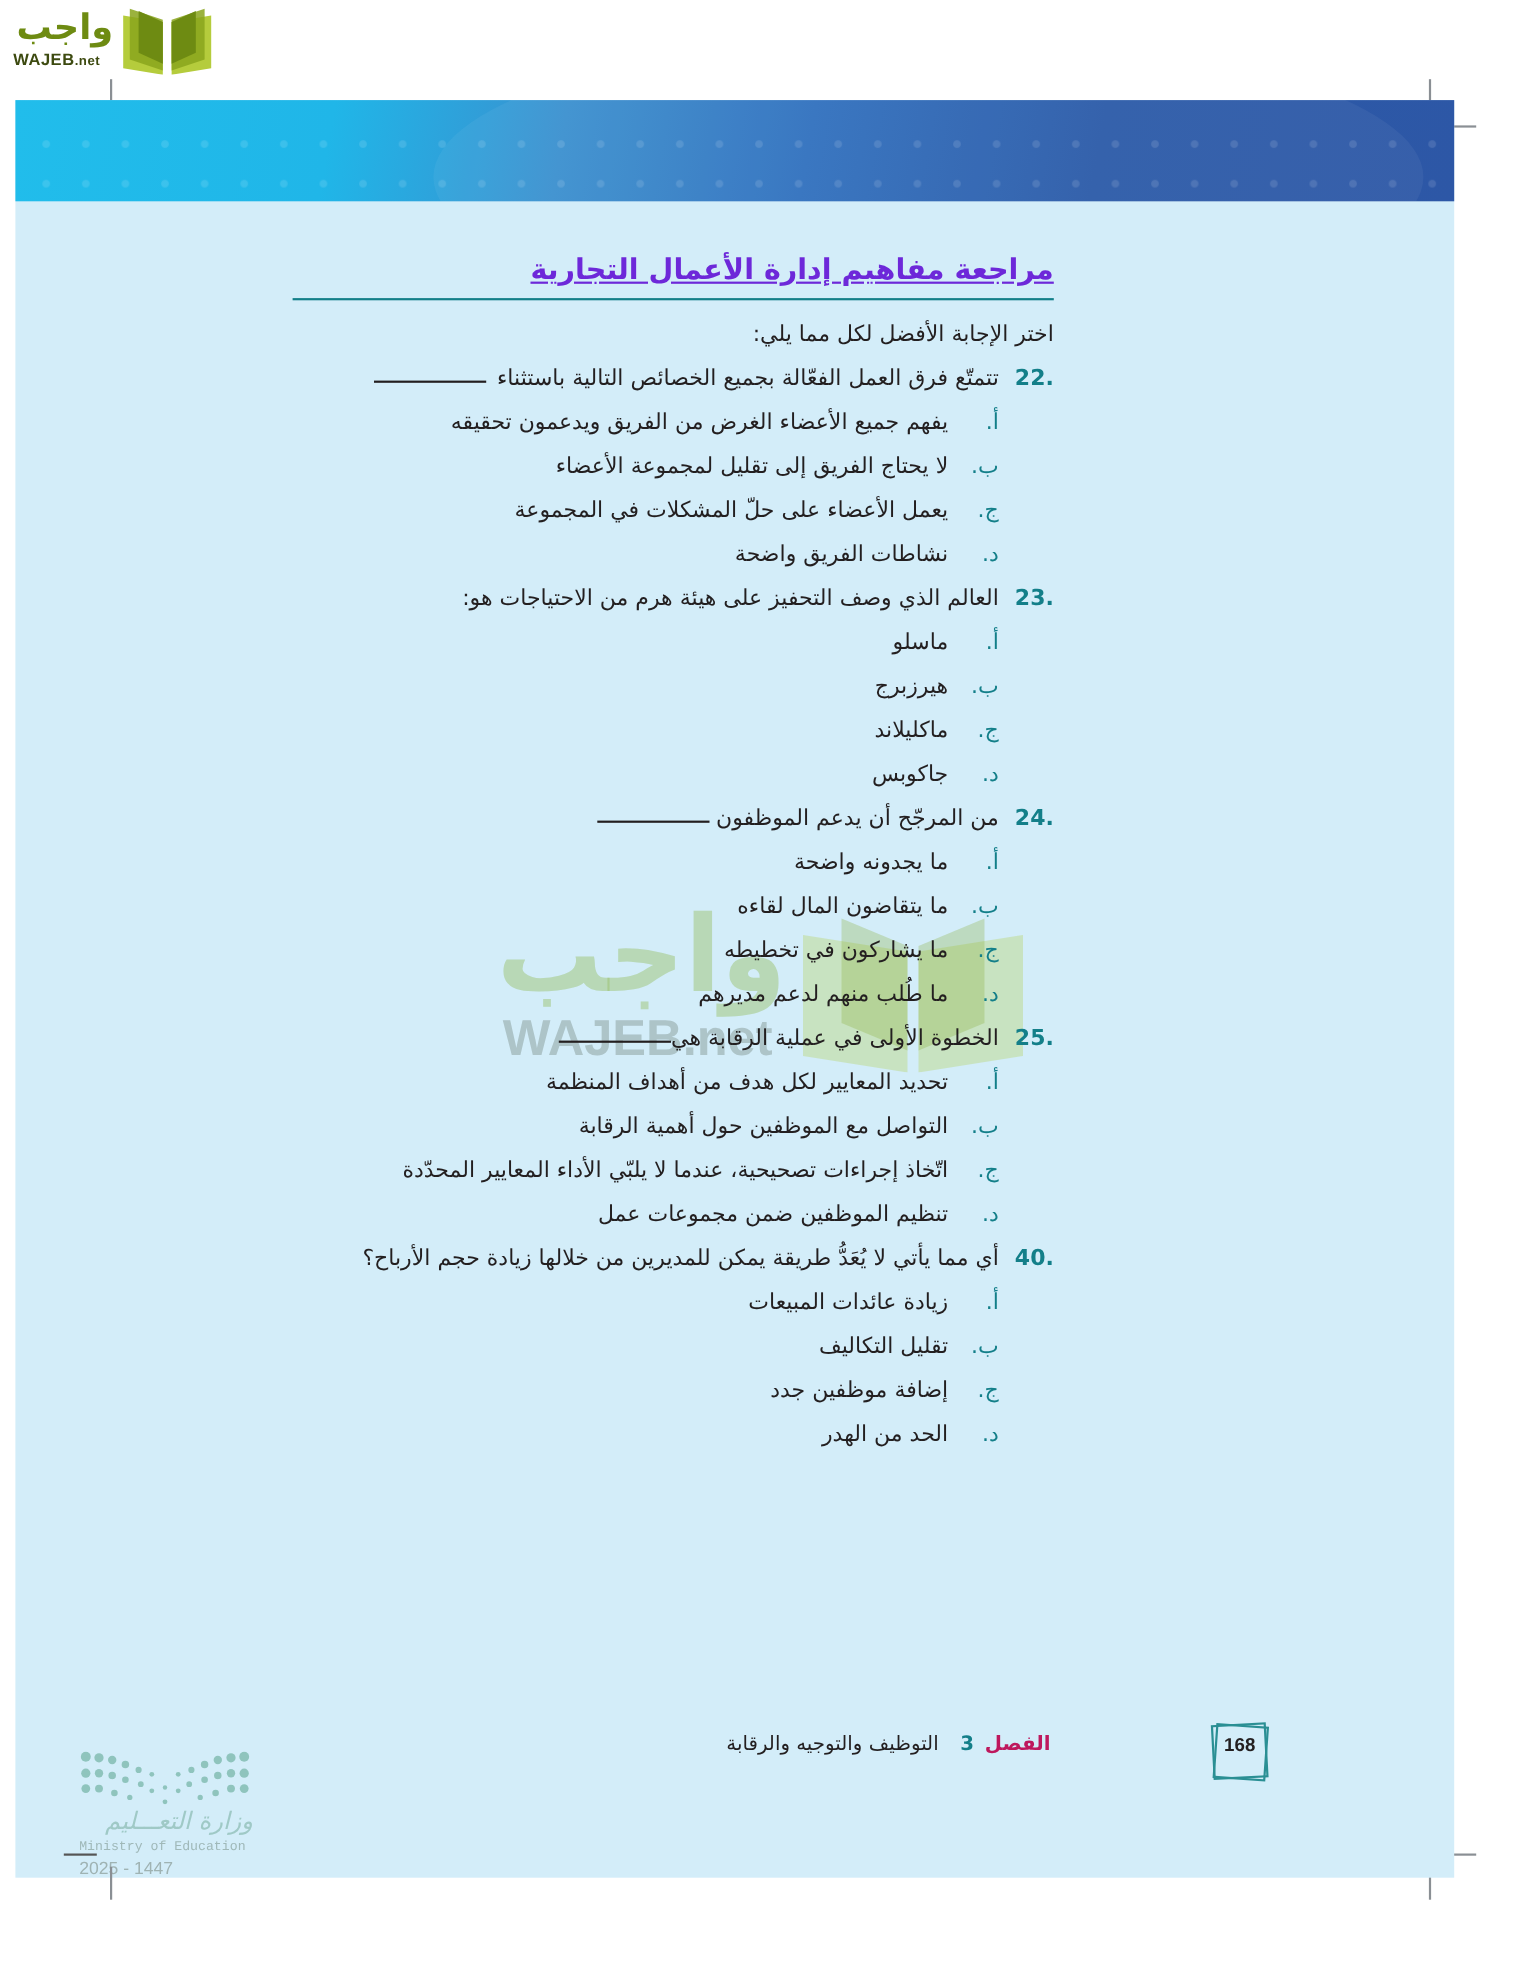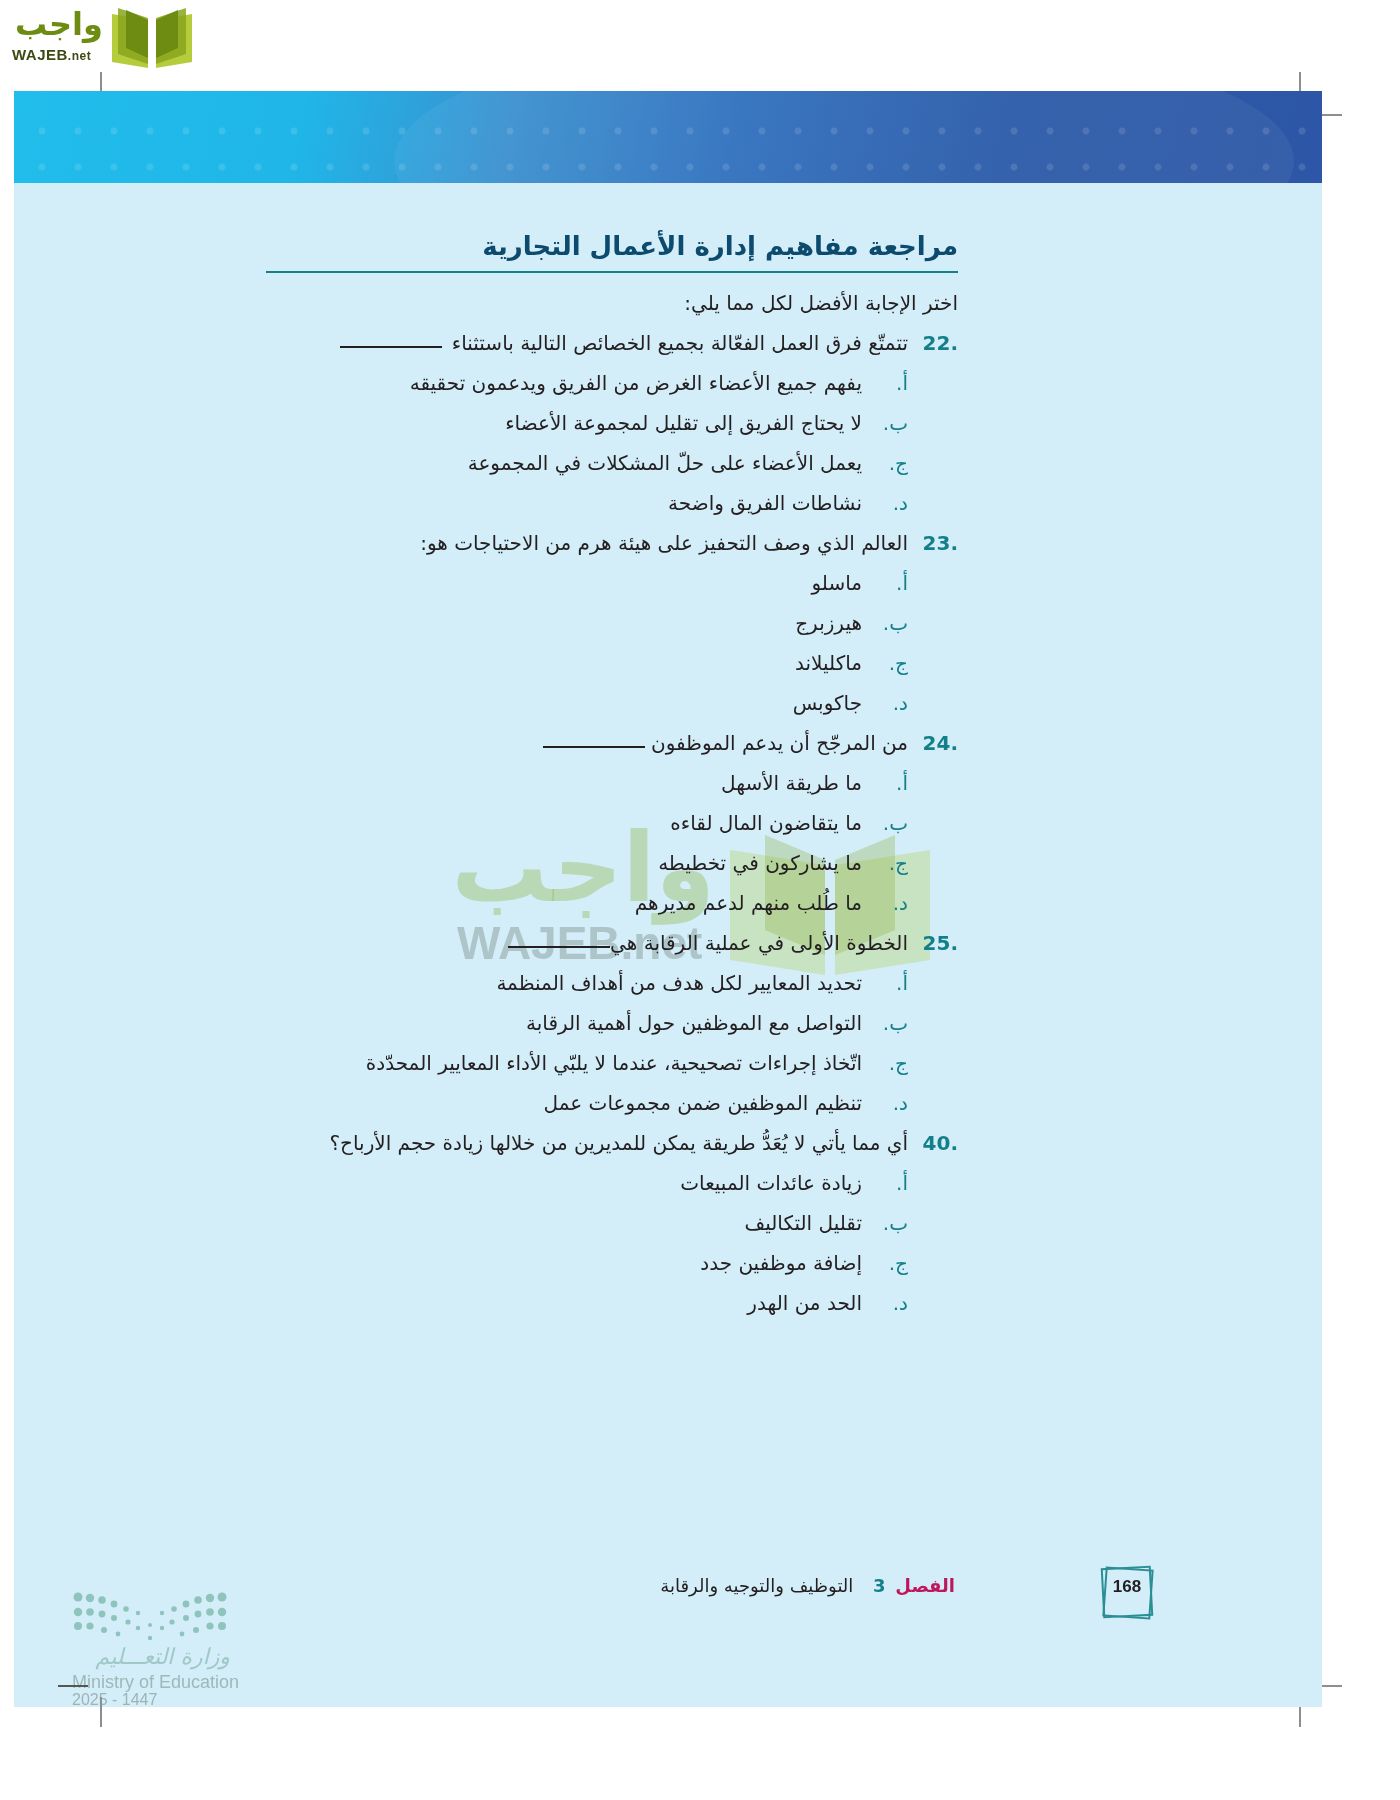--- a/index.html
+++ b/index.html
@@ -23,22 +23,22 @@
     .banner::before {
       content: ""; position: absolute; left: 380px; top: -60px; width: 900px; height: 260px;
       border-radius: 50%; background: rgba(255,255,255,0.05);
     }
     .banner-dots { position: absolute; left: 10px; top: 22px; right: 0; height: 60px;
       background-image: radial-gradient(circle, rgba(255,255,255,0.12) 3px, transparent 4px);
       background-size: 36px 36px; }
 
     .content { position: absolute; left: 266px; top: 220px; width: 692px; direction: rtl; }
     .title {
-      position: absolute; right: 0; top: 6px; font-size: 26px; font-weight: bold; color: #0c4a6e;
-      white-space: nowrap; line-height: 40px;
+      position: absolute; right: 0; top: 6px; font-size: 26px; font-weight: bold; color: #6d28d9;
+      white-space: nowrap; line-height: 40px; text-decoration: underline;
     }
     .title-rule { position: absolute; right: 0; top: 51px; width: 692px; height: 2px; background: #137f89; }
 
     .row { position: absolute; right: 0; height: 40px; line-height: 40px; font-size: 20px; white-space: nowrap; display: flex; direction: rtl; align-items: center; }
     .intro { right: 0; }
     .qnum { color: #137f89; font-weight: bold; width: 50px; text-align: right; font-family: "DejaVu Sans", sans-serif; font-size: 20px; direction: ltr; display: inline-block; }
     .qtext { color: #231f20; text-align: center; }
     .blank { display: inline-block; width: 105px; height: 2px; background: #231f20; margin-right: 8px; vertical-align: middle; position: relative; top: 4px; }
     .opt-letter { color: #137f89; width: 46px; text-align: right; display: inline-block; }
     .opt-row { right: 50px; }
@@ -52,21 +52,21 @@
     .chapter-num { color: #137f89; font-weight: bold; margin: 0 4px; }
     .chapter-title { color: #231f20; margin-right: 10px; }
     .pagebox { position: absolute; left: 1100px; top: 1565px; width: 54px; height: 54px; }
     .pagebox .sq1 { position: absolute; left: 2px; top: 2px; width: 46px; height: 46px; border: 2px solid #2a8f94; transform: rotate(-3deg); }
     .pagebox .sq2 { position: absolute; left: 4px; top: 3px; width: 44px; height: 46px; border: 2px solid #2a8f94; transform: rotate(4deg); }
     .pagenum { position: absolute; left: 0; top: 12px; width: 54px; text-align: center; font-size: 17px; font-weight: bold; color: #231f20; font-family: "Liberation Sans", sans-serif; }
 
     .moe { position: absolute; left: 60px; top: 1592px; width: 180px; height: 130px; }
     .moe-dots { position: absolute; left: 12px; top: 0; width: 156px; height: 50px; }
     .moe-ar { position: absolute; left: 10px; top: 50px; width: 160px; text-align: right; direction: rtl; font-size: 22px; color: #9fc9c6; line-height: 30px; font-style: italic; }
-    .moe-en { position: absolute; left: 12px; top: 80px; font-size: 18px; color: #9fb8b8; font-family: Liberation Sans, sans-serif; }
+    .moe-en { position: absolute; left: 12px; top: 80px; font-size: 12px; color: #9fb8b8; font-family: Liberation Mono, monospace; }
     .moe-year { position: absolute; left: 12px; top: 99px; font-size: 16px; color: #9fb3b3; font-family: Liberation Sans, sans-serif; }
   </style>
 </head>
 <body>
 
 <div class="crop" style="left:100px;top:72px;width:2px;height:30px;"></div>
 <div class="crop" style="left:58px;top:114px;width:30px;height:2px;background:#e8f6fb;"></div>
 <div class="crop" style="left:1299px;top:72px;width:2px;height:30px;"></div>
 <div class="crop" style="left:1312px;top:114px;width:30px;height:2px;"></div>
 <div class="crop" style="left:1299px;top:1697px;width:2px;height:30px;"></div>
@@ -152,21 +152,21 @@
       <span>جاكوبس</span>
     </div>
 
   <div class="row" style="top:503px;">
     <span class="qnum">24.</span>
     <span class="qtext">من المرجّح أن يدعم الموظفون</span>
     <span class="blank" style="width:102px;margin-right:6px;"></span>
   </div>
   <div class="row opt-row" style="top:543px;">
       <span class="opt-letter">أ.</span>
-      <span>ما طريقة الأسهل</span>
+      <span>ما يجدونه واضحة</span>
     </div>
   <div class="row opt-row" style="top:583px;">
       <span class="opt-letter">ب.</span>
       <span>ما يتقاضون المال لقاءه</span>
     </div>
   <div class="row opt-row" style="top:623px;">
       <span class="opt-letter">ج.</span>
       <span>ما يشاركون في تخطيطه</span>
     </div>
   <div class="row opt-row" style="top:663px;">

